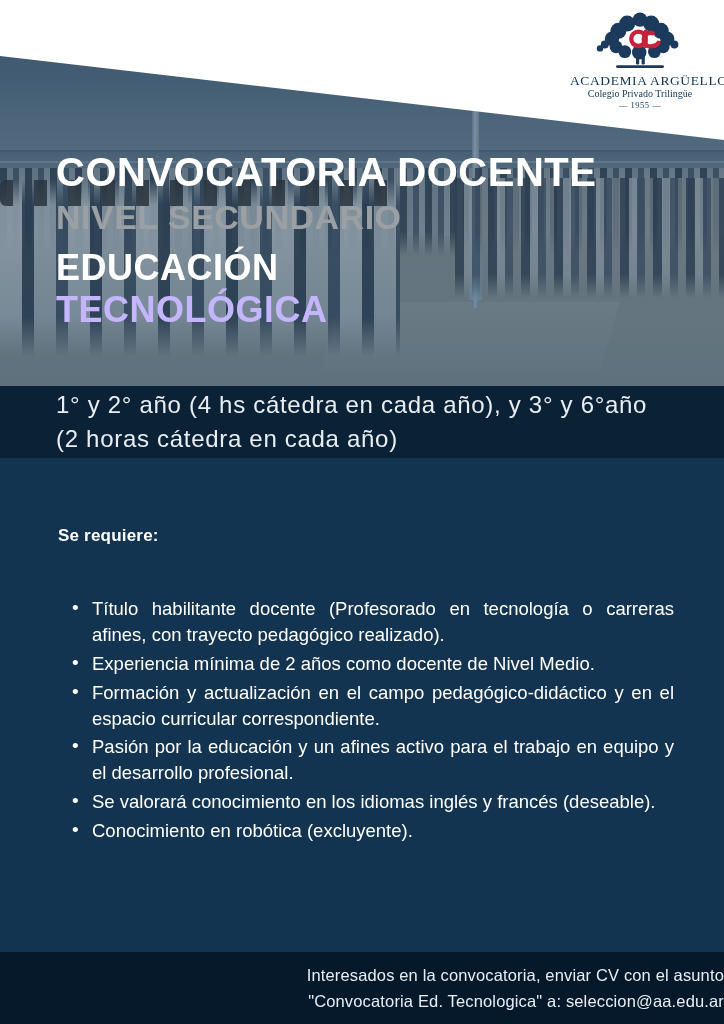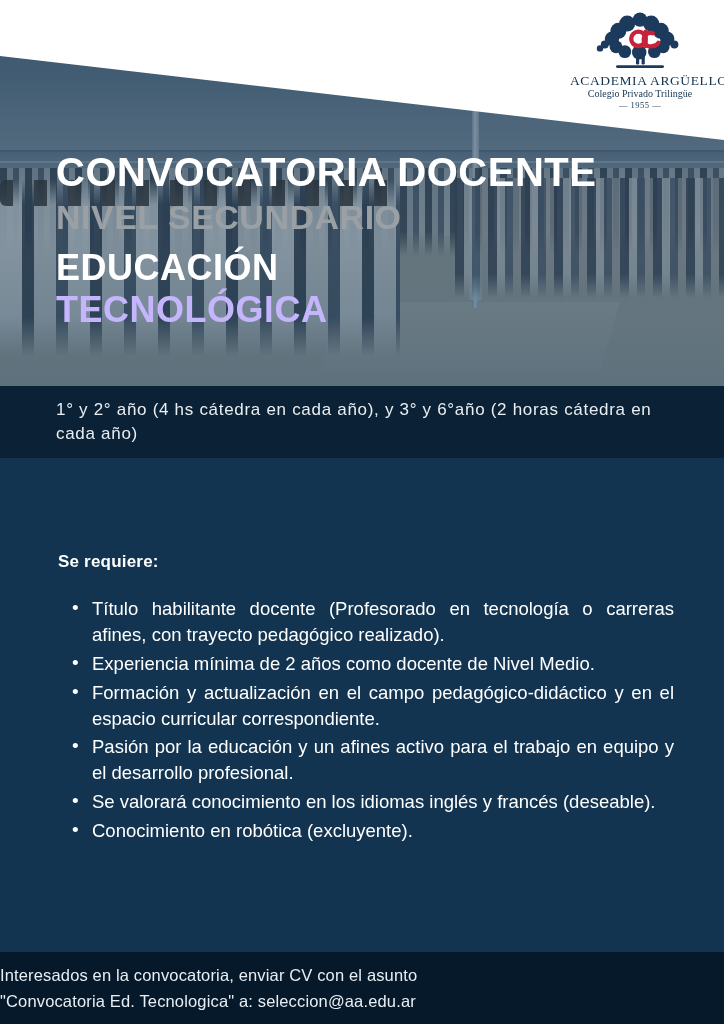--- a/index.html
+++ b/index.html
@@ -229,42 +229,42 @@
     top: 386px;
     width: 724px;
     height: 72px;
     background: #0b2236;
     z-index: 7;
     display: flex;
     align-items: center;
   }
   .hours-text {
     color: #e9eef2;
-    font-size: 17px;
+    font-size: 24px;
     line-height: 1.42;
     padding-left: 56px;
     padding-right: 50px;
     letter-spacing: .7px;
     font-weight: 400;
   }
 
   
   .body-area {
     position: absolute;
     left: 0;
     top: 458px;
     width: 724px;
     height: 494px;
     background: #123450;
     z-index: 6;
   }
   .req-title {
     position: absolute;
     left: 58px;
-    top: 94px;
+    top: 68px;
     color: #ffffff;
     font-size: 17px;
     font-weight: 700;
     letter-spacing: .2px;
   }
   .req-list {
     position: absolute;
     left: 58px;
     top: 138px;
     width: 616px;
@@ -295,21 +295,21 @@
   .footer {
     position: absolute;
     left: 0;
     top: 952px;
     width: 724px;
     height: 72px;
     background: #06192a;
     z-index: 7;
     display: flex;
     flex-direction: column;
-    align-items: flex-start;
+    align-items: flex-end;
     justify-content: center;
   }
   .footer-line {
     color: #e8eef3;
     font-size: 16.5px;
     line-height: 1.6;
     letter-spacing: .15px;
     text-align: center;
     white-space: nowrap;
   }

